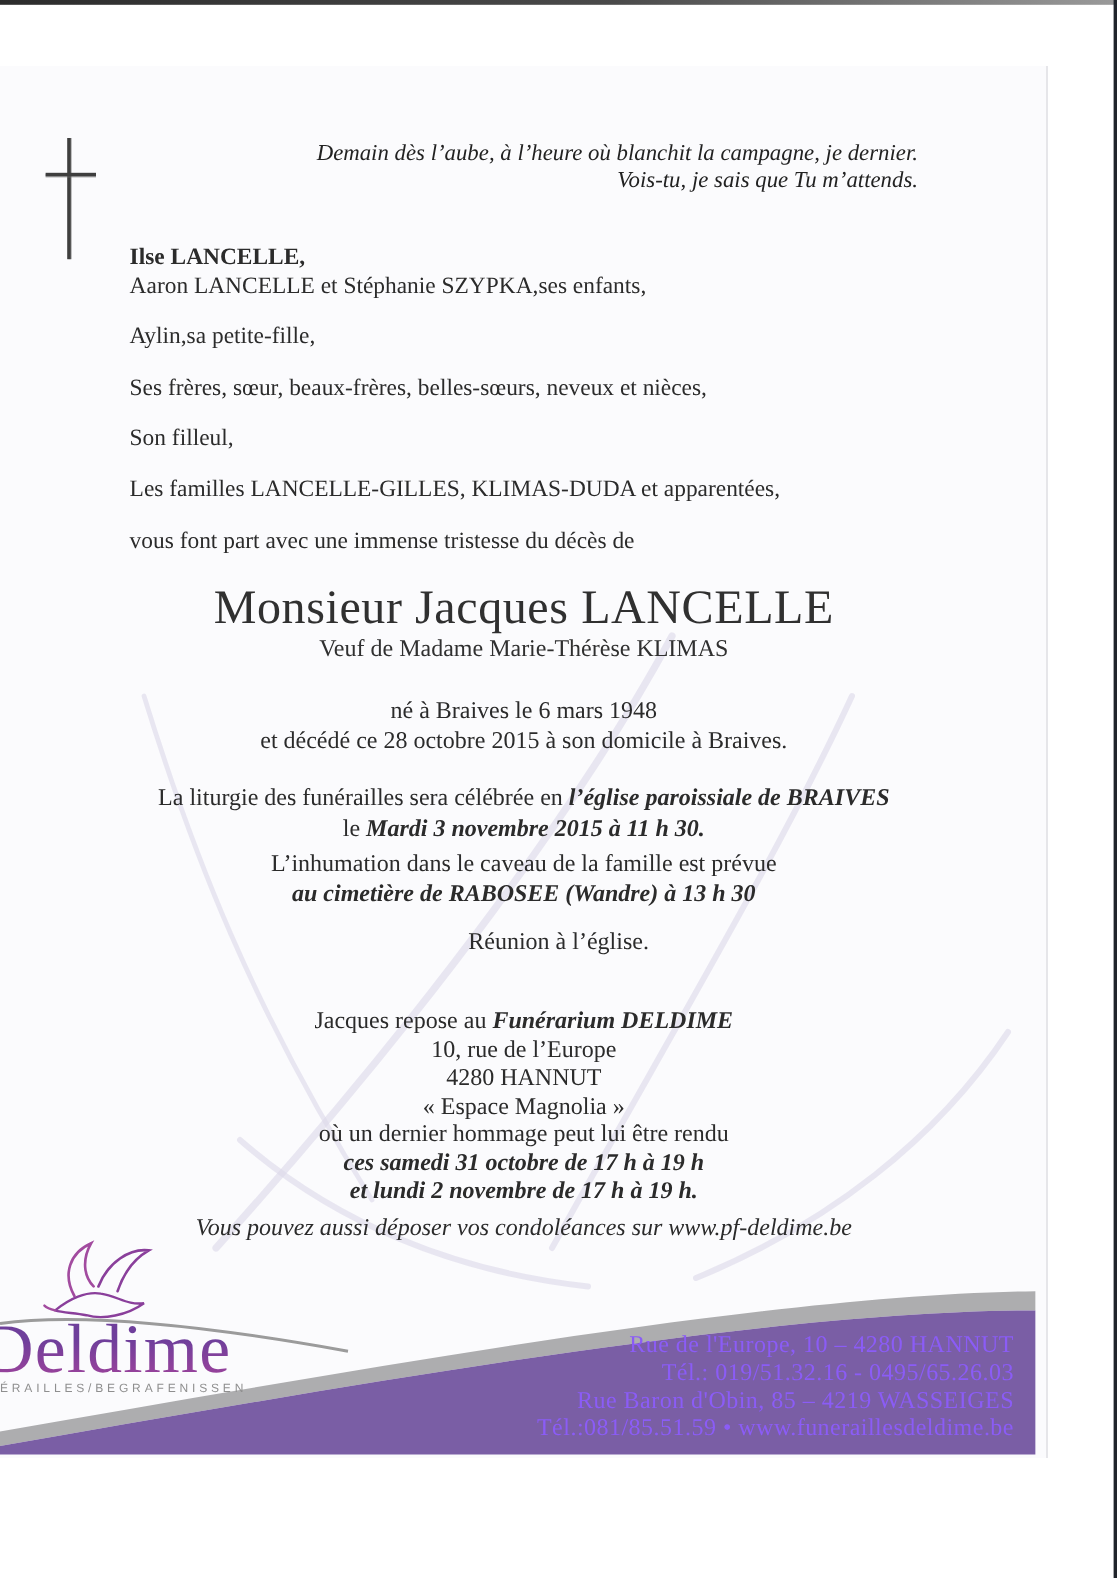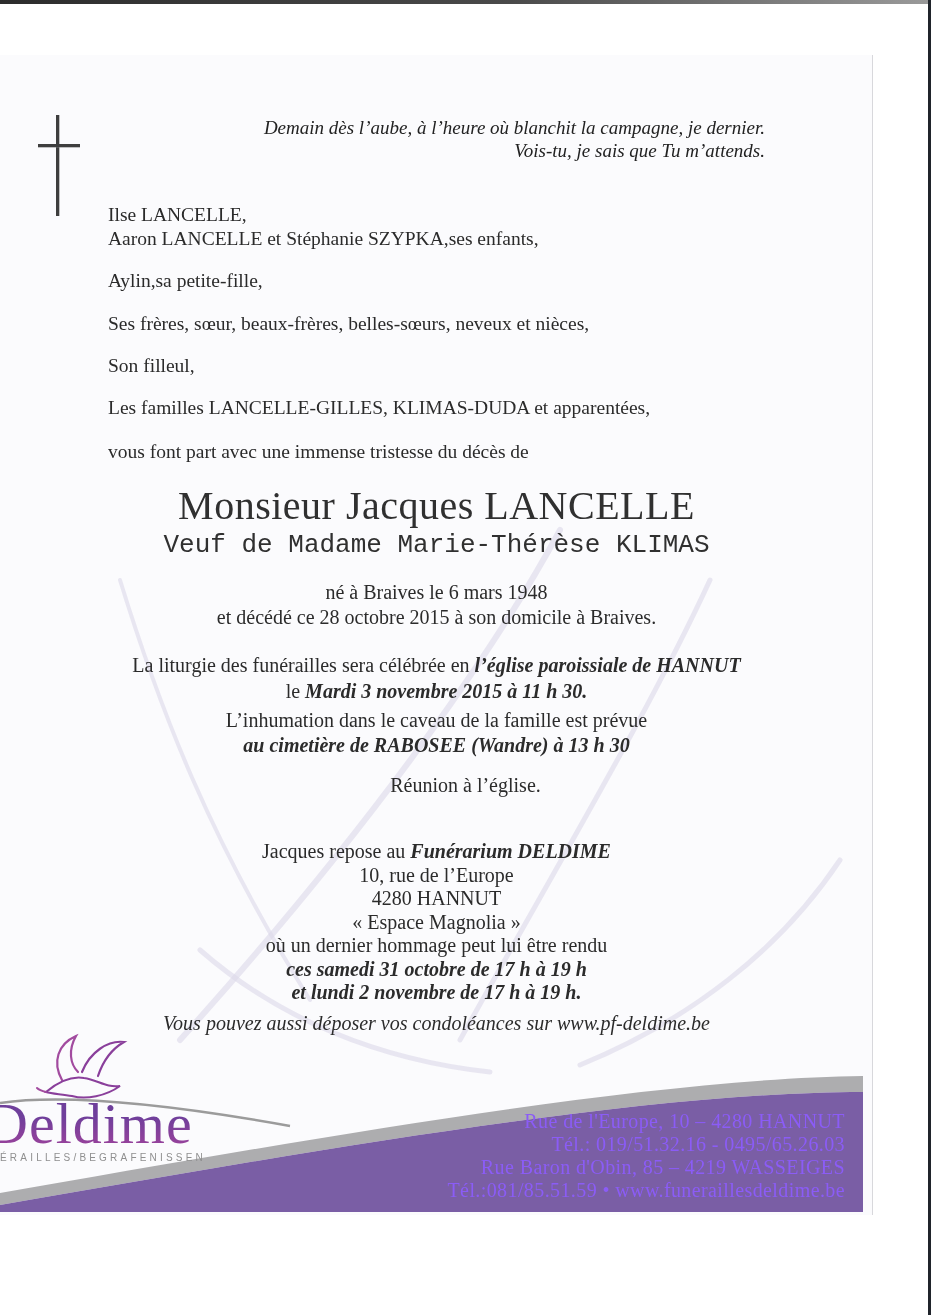--- a/index.html
+++ b/index.html
@@ -28,21 +28,21 @@
   .cross-h { position:absolute; left:38px; top:144px; width:42px; height:3px; background:#3e3e3e; box-shadow:0 1px 0 rgba(120,120,120,.45); }
 
   .abs { position:absolute; }
   .content { left:108px; width:657px; }
   .fullc { left:0; width:873px; text-align:center; }
   .line { font-size:19.5px; line-height:24px; }
   .quote { font-style:italic; font-size:19px; line-height:23px; text-align:right; color:#222; }
   .row { display:flex; }
   .em { font-weight:bold; font-style:italic; }
   .title { font-size:40px; letter-spacing:.5px; color:#303030; }
-  .subtitle { font-size:26px; color:#303030;font-family:Liberation Mono, monospace; }
+  .subtitle { font-size:20px; color:#303030; }
   .c20 { font-size:20px; }
   .ital { font-style:italic; }
 
   
   #logo-text {
     position:absolute; left:-14px; top:1090px;
     font-size:58px; color:#8a3f9b; letter-spacing:1px;
     background:linear-gradient(180deg,#6f3f9b 40%,#a8439b 100%);
     -webkit-background-clip:text; background-clip:text; -webkit-text-fill-color:transparent;
   }
@@ -80,21 +80,21 @@
   <div>
     <div class="cross-v"></div>
     <div class="cross-h"></div>
   </div>
 
   <div class="abs content quote" style="top:116px;">
     <div>Demain dès l’aube, à l’heure où blanchit la campagne, je dernier.</div>
     <div>Vois-tu, je sais que Tu m’attends.</div>
   </div>
 
-  <div class="abs content line" style="top:203px;">Ilse LANCELLE,</div>
+  <div class="abs content line" style="top:203px;font-weight:bold;">Ilse LANCELLE,</div>
 
   <div class="abs content line row" style="top:227px;">
     <span>Aaron LANCELLE et Stéphanie SZYPKA,</span>
     <span>ses enfants,</span>
   </div>
 
   <div class="abs content line row" style="top:269px;">
     <span>Aylin,</span>
     <span>sa petite-fille,</span>
   </div>
@@ -106,21 +106,21 @@
 
   <div class="abs fullc title" style="top:482px;">Monsieur Jacques LANCELLE</div>
   <div class="abs fullc subtitle" style="top:530px;">Veuf de Madame Marie-Thérèse KLIMAS</div>
 
   <div class="abs fullc c20" style="top:580px; line-height:24.5px;">
     <div>né à Braives le 6 mars 1948</div>
     <div>et décédé ce 28 octobre 2015 à son domicile à Braives.</div>
   </div>
 
   <div class="abs fullc c20" style="top:652px; line-height:26px;">
-    <div><span>La liturgie des funérailles sera célébrée en </span><span class="em">l’église paroissiale de HANNUT</span></div>
+    <div><span>La liturgie des funérailles sera célébrée en </span><span class="em">l’église paroissiale de BRAIVES</span></div>
     <div><span>le </span><span class="em">Mardi 3 novembre 2015 à 11 h 30.</span></div>
   </div>
 
   <div class="abs fullc c20" style="top:708px; line-height:25px;">
     <div>L’inhumation dans le caveau de la famille est prévue</div>
     <div class="em">au cimetière de RABOSEE (Wandre) à 13 h 30</div>
   </div>
 
   <div class="abs fullc c20" style="top:774px;margin-left:29px;">Réunion à l’église.</div>
 

